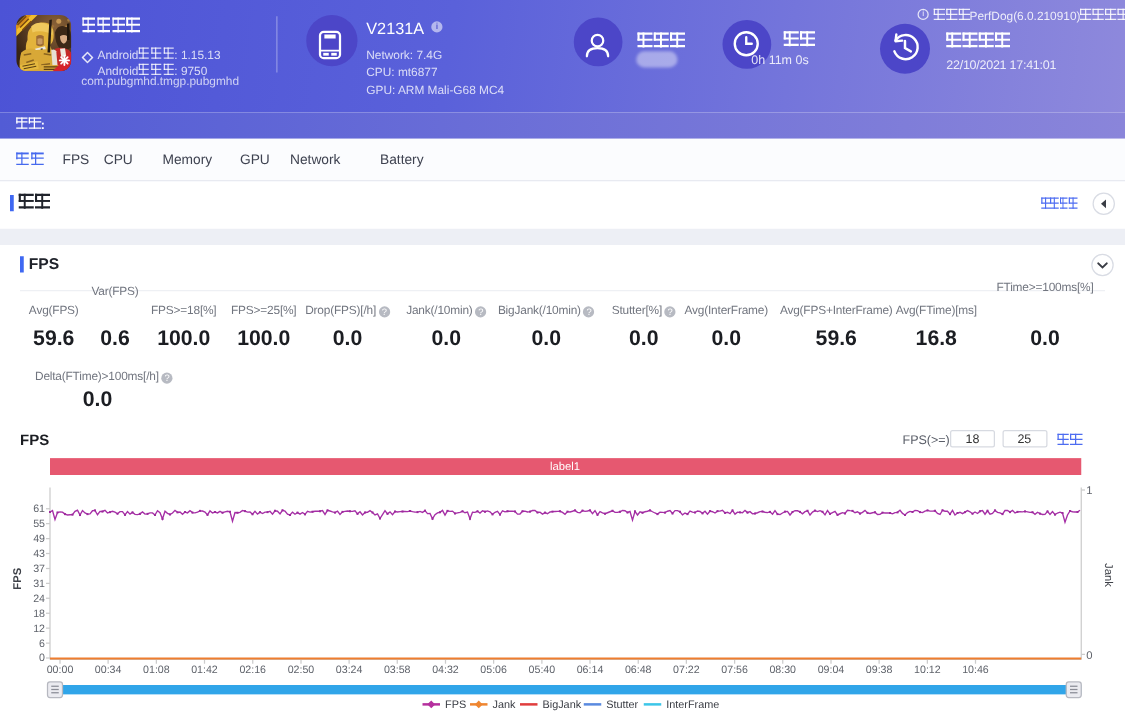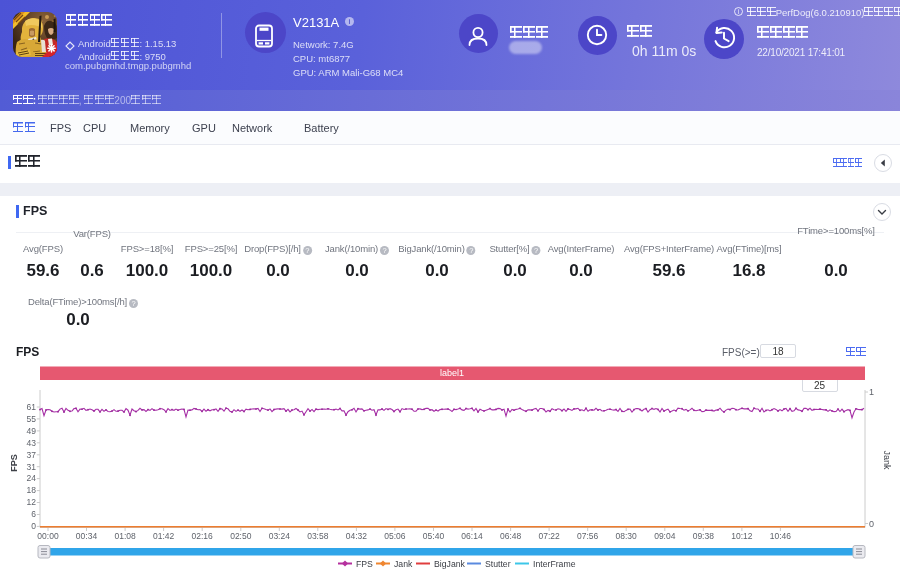--- a/index.html
+++ b/index.html
@@ -115,37 +115,36 @@
   </svg>
   <div class="abs wt" style="left:510px;top:26px;font-size:12.5px;font-weight:bold"><span class="zh"><i></i><i></i><i></i></span></div>
   <div class="abs" style="left:509px;top:41px;width:33px;height:13px;border-radius:6.5px;background:rgba(255,255,255,.42);filter:blur(1.2px)"></div>
 
   <div class="circ" style="left:577.5px;top:15.5px;width:39px;height:39px"></div>
   <svg class="abs" style="left:583px;top:21px" width="28" height="28" viewBox="0 0 28 28">
     <circle cx="14" cy="14" r="9.2" fill="none" stroke="#fff" stroke-width="1.9"></circle>
     <path d="M14 8.8 L14 14 L18.4 14" fill="none" stroke="#fff" stroke-width="1.9" stroke-linecap="round"></path>
   </svg>
   <div class="abs wt" style="left:627px;top:25px;font-size:12.5px;font-weight:bold"><span class="zh"><i></i><i></i></span></div>
-  <div class="abs" style="left:632px;top:43px;font-size:14px;color:rgba(255,255,255,.85)">0h 11m 0s</div>
+  <div class="abs" style="left:601px;top:43px;font-size:10px;color:rgba(255,255,255,.85)">0h 11m 0s</div>
 
   <div class="circ" style="left:703.5px;top:19px;width:40px;height:40px"></div>
   <svg class="abs" style="left:708.5px;top:23px" width="30" height="30" viewBox="0 0 29 29">
     <path d="M7.2 9.1 A9.3 9.3 0 1 1 6.3 17.5" fill="none" stroke="#fff" stroke-width="1.9" stroke-linecap="round"></path>
     <path d="M7.8 4.5 L7.2 9.6 L12.3 9.2" fill="none" stroke="#fff" stroke-width="1.9" stroke-linecap="round" stroke-linejoin="round"></path>
     <path d="M14.5 9.5 L14.5 15 L19 17.5" fill="none" stroke="#fff" stroke-width="1.9" stroke-linecap="round"></path>
   </svg>
   <div class="abs wt" style="left:757px;top:26px;font-size:12.5px;font-weight:bold"><span class="zh"><i></i><i></i><i></i><i></i></span></div>
   <div class="abs" style="left:757px;top:46.5px;font-size:10px;letter-spacing:-0.2px;color:rgba(255,255,255,.85)">22/10/2021 17:41:01</div>
 
   <div class="abs" style="left:734px;top:7px;width:9px;height:9px;border-radius:50%;border:1px solid rgba(255,255,255,.8);color:rgba(255,255,255,.85);font-size:7px;line-height:8px;text-align:center">i</div>
   <div class="abs" style="left:747px;top:7px;font-size:9.5px;color:rgba(255,255,255,.85);white-space:nowrap"><span class="zh"><i></i><i></i><i></i></span>PerfDog(6.0.210910)<span class="zh"><i></i><i></i><i></i><i></i></span></div>
 </div>
 <div class="abs" id="remark">
     <span style="position:absolute;left:13px;font-weight:bold"><span class="zh"><i></i><i></i></span>:</span>
-    <span style="position:absolute;left:38px;color:rgba(255,255,255,.55)"><span class="zh"><i></i><i></i><i></i><i></i></span>, <span class="zh"><i></i><i></i><i></i></span>200<span class="zh"><i></i><i></i><i></i></span></span>
   </div>
 <div class="abs" id="tabs">
   <span class="tab" style="left:13px;color:#4569ee"><span class="zh"><i></i><i></i></span></span>
   <span class="tab" style="left:50px">FPS</span>
   <span class="tab" style="left:83px">CPU</span>
   <span class="tab" style="left:130px">Memory</span>
   <span class="tab" style="left:192px">GPU</span>
   <span class="tab" style="left:232px">Network</span>
   <span class="tab" style="left:304px">Battery</span>
 </div>
@@ -189,21 +188,21 @@
 <div class="abs mval" style="left:669px;top:261px;transform:translateX(-50%)">59.6</div>
 <div class="abs mlab" style="left:749px;top:243px;transform:translateX(-50%)">Avg(FTime)[ms]</div>
 <div class="abs mval" style="left:749px;top:261px;transform:translateX(-50%)">16.8</div>
 <div class="abs mlab" style="left:836px;top:225px;transform:translateX(-50%)">FTime&gt;=100ms[%]</div>
 <div class="abs mval" style="left:836px;top:261px;transform:translateX(-50%)">0.0</div>
 <div class="abs mlab" style="left:28px;top:296px">Delta(FTime)&gt;100ms[/h]<span class="qm">?</span></div>
 <div class="abs mval" style="left:78px;top:310px;transform:translateX(-50%)">0.0</div>
 <div class="abs" style="left:16px;top:345px;font-size:12px;font-weight:bold;color:#1b1d22">FPS</div>
 <div class="abs" style="left:722px;top:347px;font-size:10px;color:#5a5e68">FPS(&gt;=)</div>
 <input style="left: 760px; top: 344px;" value="18">
-<input style="left: 801.5px; top: 344px; margin-top: 34px;" value="25">
+<input style="left: 801.5px; top: 344px;" value="25">
 <div class="abs blu" style="left:846px;top:347px;font-size:10px"><span class="zh"><i></i><i></i></span></div>
 <svg class="abs" style="left:0;top:360px" width="900" height="212" viewBox="0 0 900 212">
   <rect x="40" y="6.5" width="825" height="13.5" fill="#e65870"></rect>
   <text x="452" y="16.3" fill="#fff" font-size="9" text-anchor="middle">label1</text>
   <text x="36" y="49.8" fill="#5f636b" font-size="8.5" text-anchor="end">61</text>
 <path d="M36.8 47.0 L40 47.0" stroke="#ccc" stroke-width="1"></path>
 <text x="36" y="61.7" fill="#5f636b" font-size="8.5" text-anchor="end">55</text>
 <path d="M36.8 58.9 L40 58.9" stroke="#ccc" stroke-width="1"></path>
 <text x="36" y="73.7" fill="#5f636b" font-size="8.5" text-anchor="end">49</text>
 <path d="M36.8 70.9 L40 70.9" stroke="#ccc" stroke-width="1"></path>

